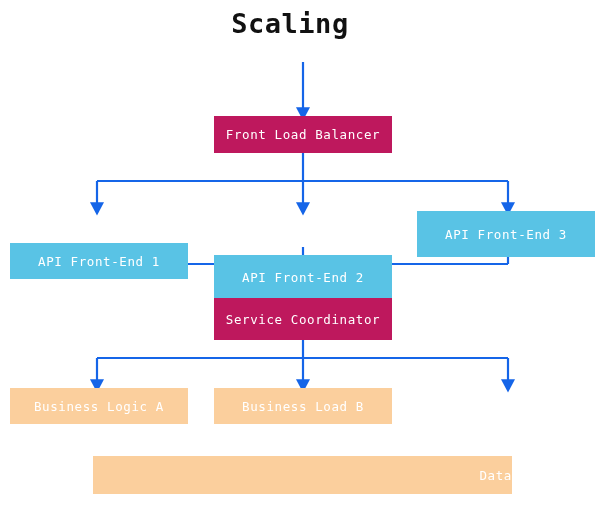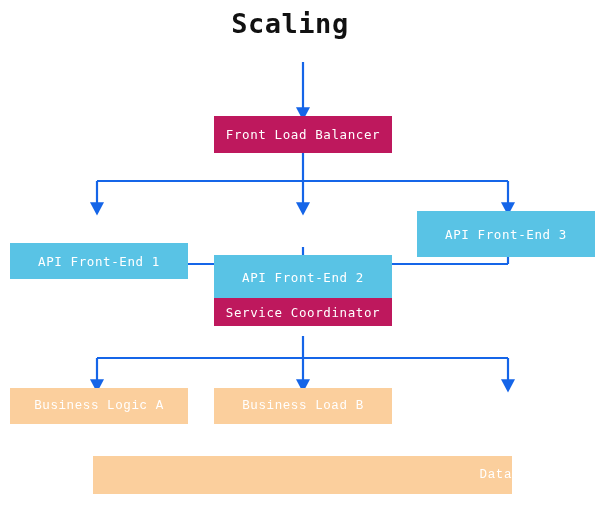--- a/index.html
+++ b/index.html
@@ -36,21 +36,21 @@
     justify-content: center;
     box-sizing: border-box;
     font-family: "DejaVu Sans Mono", monospace;
     font-size: 12.5px;
     letter-spacing: 0.6px;
     color: #ffffff;
     white-space: nowrap;
   }
   .node.gray   { background: #be185d; }
   .node.cyan   { background: #59c3e5; }
-  .node.orange { background: #fbcf9d; font-family: Liberation Mono, monospace; }
+  .node.orange { background: #fbcf9d; }
 
   #svg-edges {
     position: absolute;
     left: 0;
     top: 0;
     width: 605px;
     height: 506px;
     pointer-events: none;
   }
 </style>
@@ -96,21 +96,21 @@
     </div>
   <div class="node cyan" id="n-api-front-end-1" style="left: 10px; top: 211px; width: 178px; height: 36px; margin-top: 32px;">
       <span>API Front-End 1</span>
     </div>
   <div class="node cyan" id="n-api-front-end-2" style="left: 214px; top: 211px; width: 178px; height: 44px; margin-top: 44px;">
       <span>API Front-End 2</span>
     </div>
   <div class="node cyan" id="n-api-front-end-3" style="left: 417px; top: 211px; width: 178px; height: 46px;">
       <span>API Front-End 3</span>
     </div>
-  <div class="node gray" id="n-service-coordinator" style="left: 214px; top: 298px; width: 178px; height: 28px;">
+  <div class="node gray" id="n-service-coordinator" style="left: 214px; top: 298px; width: 178px; height: 42px;">
       <span>Service Coordinator</span>
     </div>
   <div class="node orange" id="n-business-logic-a" style="left: 10px; top: 388px; width: 178px; height: 36px;">
       <span>Business Logic A</span>
     </div>
   <div class="node orange" id="n-business-logic-b" style="left: 214px; top: 388px; width: 178px; height: 36px;">
       <span>Business Load B</span>
     </div>
   <div class="node orange" id="n-data" style="left: 93px; top: 456px; width: 419px; height: 38px; justify-content: flex-end;">
       <span>Data</span>

